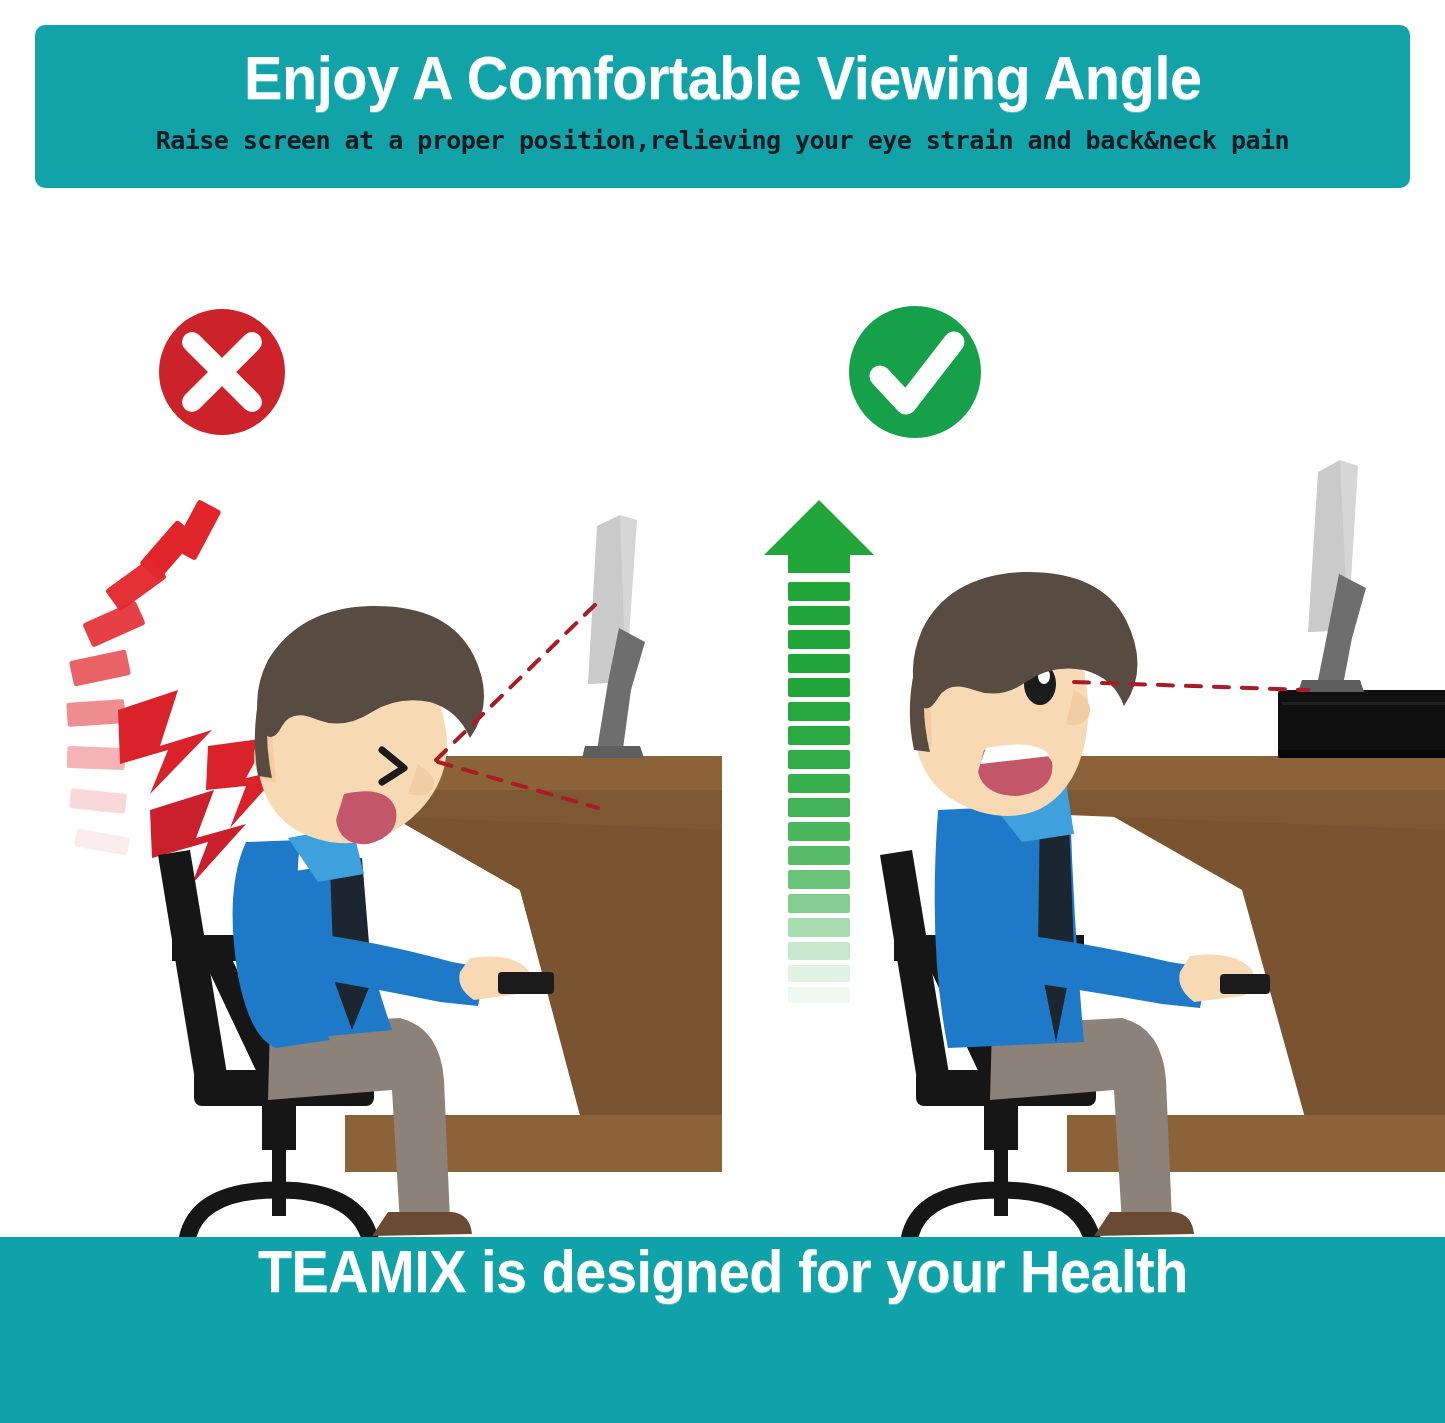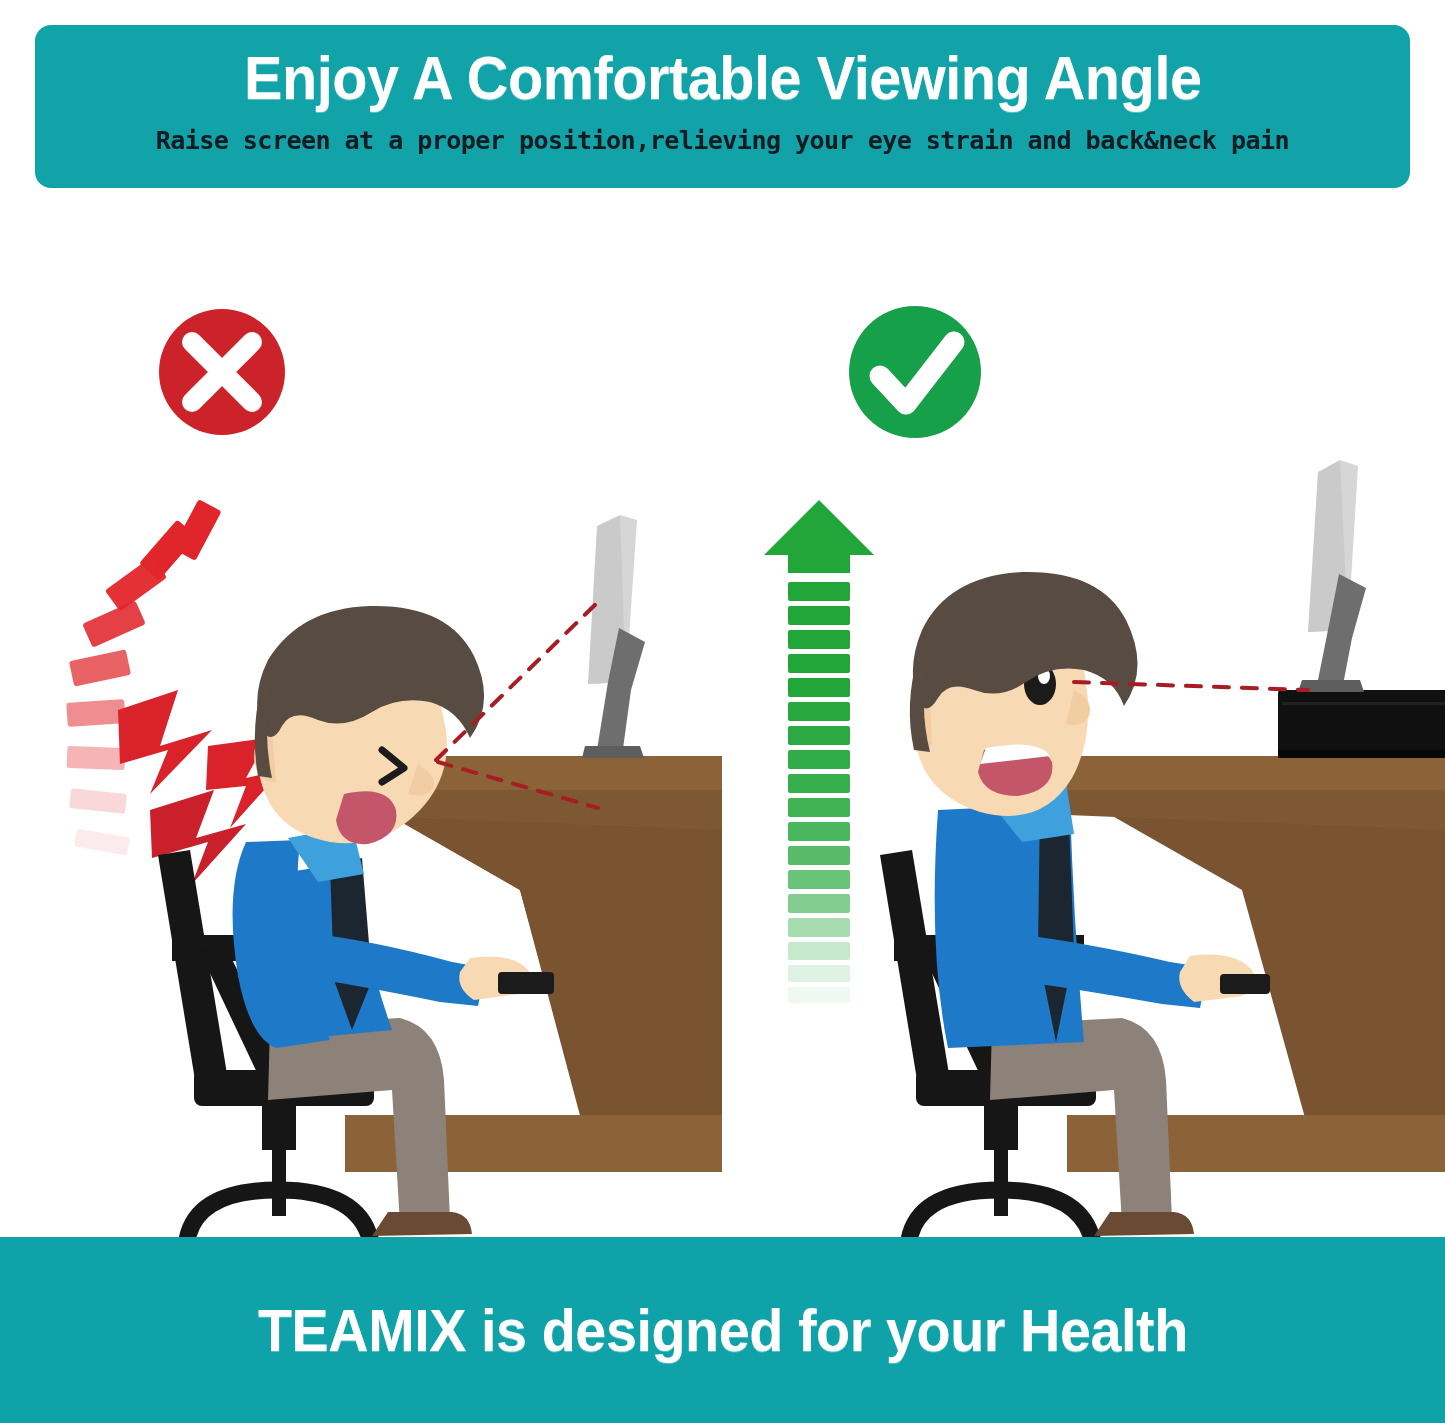--- a/index.html
+++ b/index.html
@@ -16,21 +16,21 @@
   }
 
   
   #header-banner {
     position: absolute;
     left: 35px;
     top: 25px;
     width: 1375px;
     height: 163px;
     background: #12A3A8;
-    border-radius: 16px;
+    border-radius: 10px;
     display: flex;
     flex-direction: column;
     align-items: center;
     justify-content: flex-start;
     box-sizing: border-box;
     padding-top: 22px;
   }
   #header-title {
     color: #ffffff;
     font-family: "Liberation Sans Narrow", "Liberation Sans", sans-serif;
@@ -55,21 +55,20 @@
 
   
   #footer-banner {
     position: absolute;
     left: 0;
     top: 1237px;
     width: 1445px;
     height: 186px;
     background: #0FA3A9;
     display: flex;
-    align-items: center;
     justify-content: center;
   }
   #footer-text {
     color: #ffffff;
     font-family: "Liberation Sans Narrow", "Liberation Sans", sans-serif;
     font-size: 60px;
     font-weight: bold;
     letter-spacing: -0.5px;
     transform: scaleX(0.93);
     white-space: nowrap;

